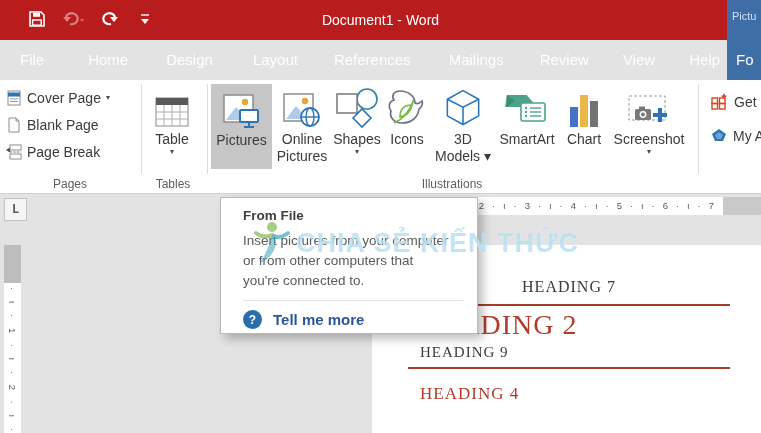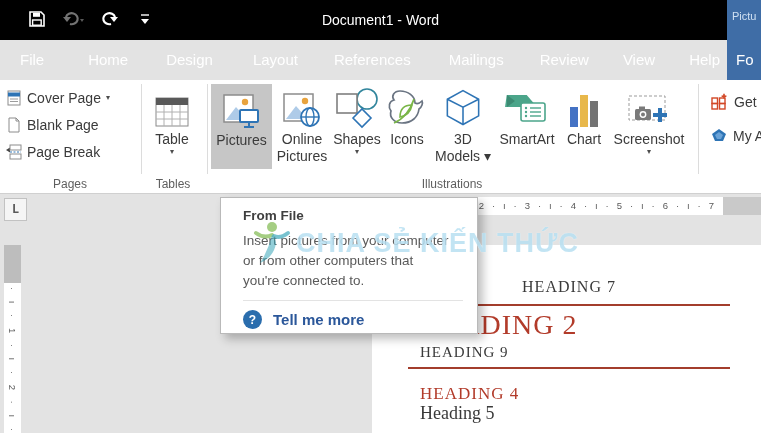--- a/index.html
+++ b/index.html
@@ -2,21 +2,21 @@
 <html><head>
 <meta charset="utf-8">
 <style>
   * { margin:0; padding:0; box-sizing:border-box; }
   body { background:#888; }
   .root{
     position:relative; width:761px; height:433px; overflow:hidden;
     font-family:"Liberation Sans", sans-serif; background:#e3e3e3;
   }
   
-  .titlebar{position:absolute;left:0;top:0;width:761px;height:40px;background:#000000;}
+  .titlebar{position:absolute;left:0;top:0;width:761px;height:40px;background:#b91c1c;}
   .qat{position:absolute;left:26px;top:8px;display:flex;align-items:center;gap:14px;}
   .qat .qbtn{width:22px;height:22px;display:flex;align-items:center;justify-content:center;cursor:default;}
   .win-title{position:absolute;left:0;top:0;width:761px;height:40px;line-height:40px;text-align:center;color:#fff;font-size:14px;}
   .ctx-block{position:absolute;right:0;top:0;width:34px;height:80px;background:#3f6da6;}
   .ctx-header{position:absolute;right:0;top:10px;width:34px;text-align:left;padding-left:5px;color:#cfe0f2;font-size:11px;white-space:nowrap;overflow:hidden;}
   
   .tabrow{position:absolute;left:0;top:40px;width:761px;height:40px;display:flex;align-items:stretch;padding-left:5px;}
   .tab{color:#fff;font-size:15px;line-height:40px;padding:0 15px;white-space:nowrap;}
   .tab.active{background:#fff;color:#2b579a;margin-top:3px;line-height:37px;}
   .tab-fo{position:absolute;right:0;top:40px;width:34px;height:40px;line-height:40px;color:#fff;font-size:15px;padding-left:9px;overflow:hidden;}
@@ -314,21 +314,20 @@
       <div class="vr-white">· ı · 1 · ı · 2 · ı · 3 ·</div>
     </div>
 
     <div class="page">
       <div class="h7 serif">HEADING 7</div>
       <div class="rule" style="top:59px"></div>
       <div class="h2 serif">HEADING 2</div>
       <div class="h9 serif">HEADING 9</div>
       <div class="rule" style="top:122px"></div>
       <div class="h4 serif">HEADING 4</div>
-      <div class="h5 serif">Heading 5</div>
     </div>
   </div>
 
   <div class="tooltip">
     <div class="tt-title">From File</div>
     <div class="tt-body">
       <div>Insert pictures from your computer</div>
       <div>or from other computers that</div>
       <div>you're connected to.</div>
     </div>

